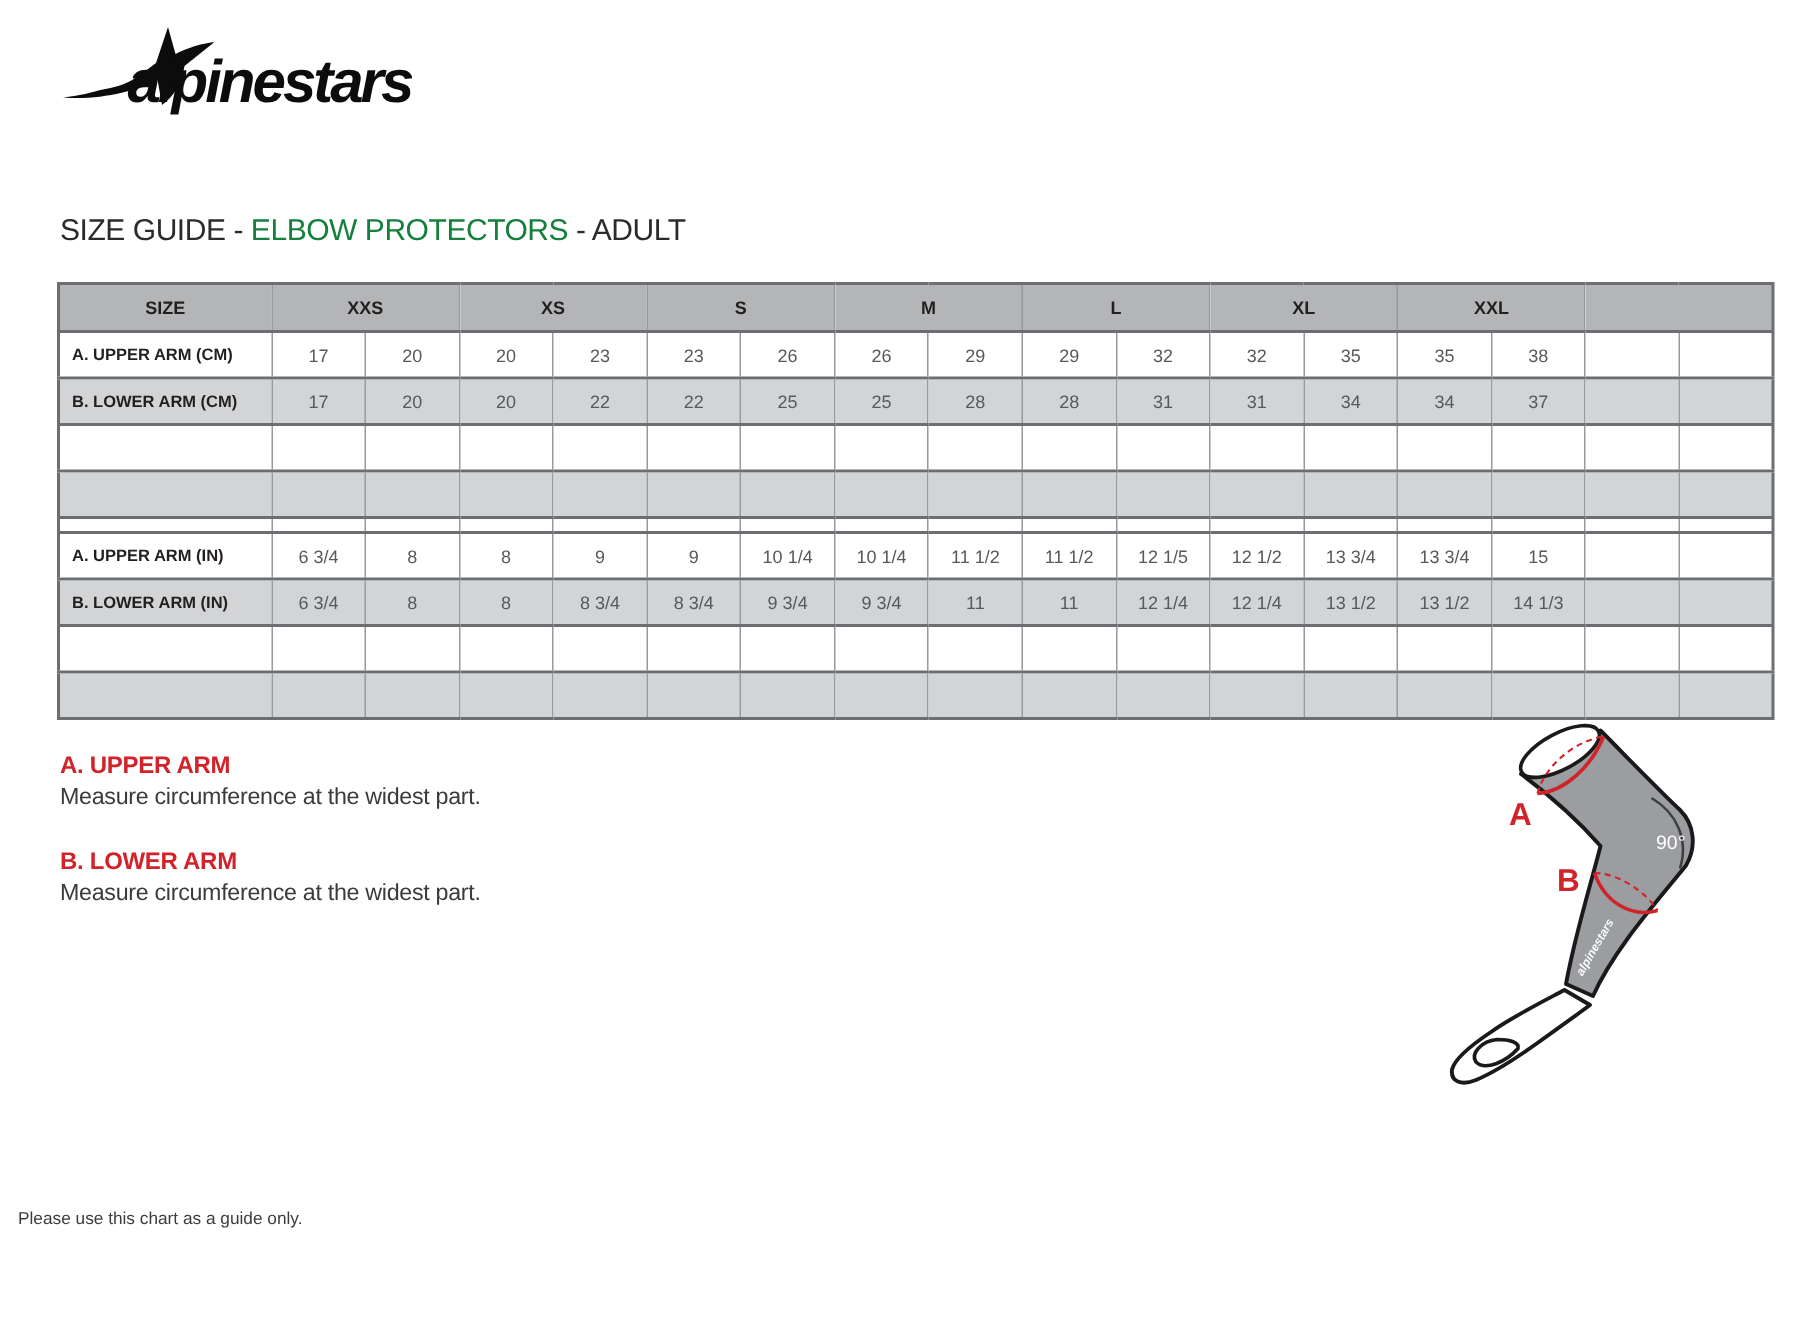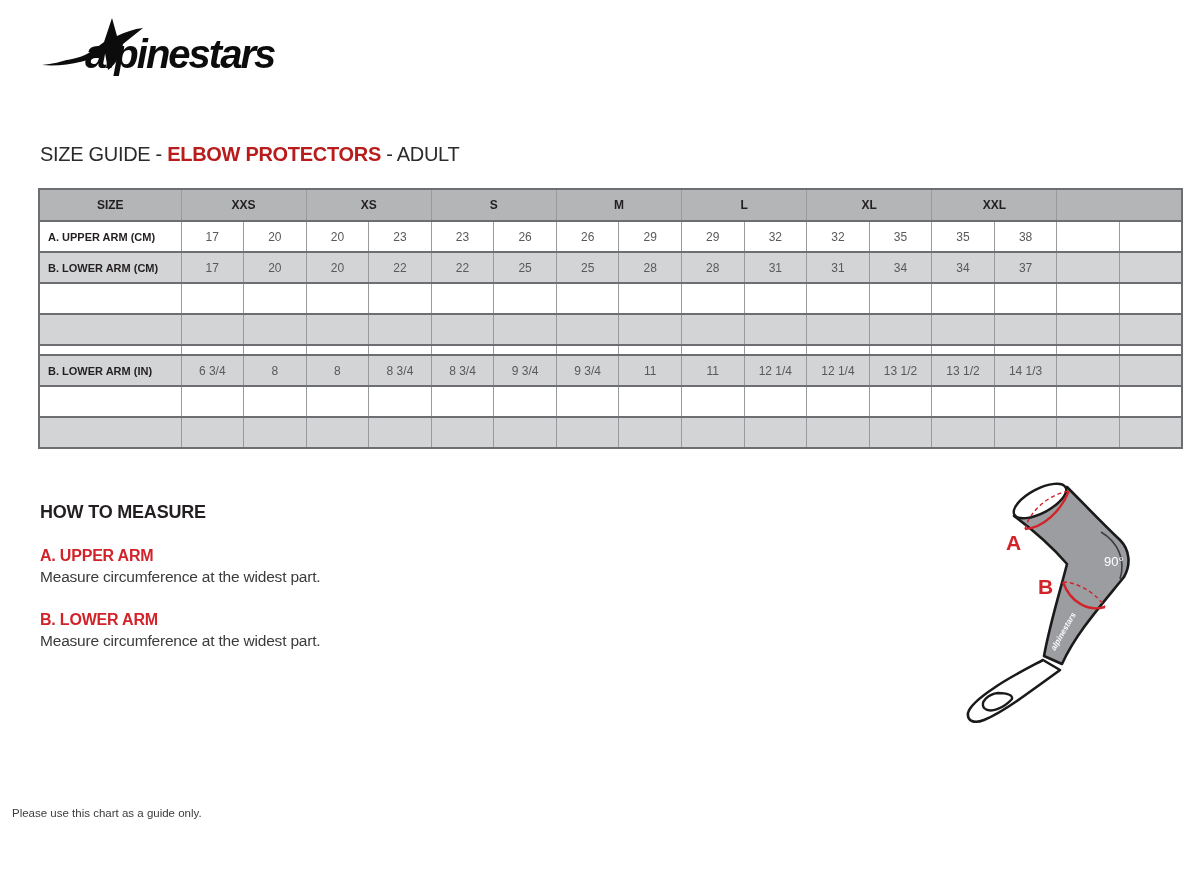--- a/index.html
+++ b/index.html
@@ -9,21 +9,21 @@
     -webkit-font-smoothing:antialiased;
   }
   .abs{position:absolute;}
 
   
   #logo{left:28px;top:8px;width:270px;height:72px;}
 
   
   #title-row{left:40px;top:143px;width:1143px;height:26px;}
   #page-title{font-size:20px;color:#2b2b2d;letter-spacing:-0.3px;white-space:nowrap;}
-  #page-title .bold{font-weight:bold;color:#b91c1c;margin-top:14px;}
+  #page-title .bold{font-weight:normal;color:#15803d;margin-top:14px;}
   #revision{position:absolute;right:0;top:5px;font-size:11px;color:#414042;margin-top:44px;}
 
   
   #table-wrap{left:38px;top:188px;width:1003px;}
   table.size-table{
     border-collapse:collapse;table-layout:fixed;width:1145px;
     border:2px solid #6d6e71;
   }
   table.size-table th, table.size-table td{
     border-left:1px solid #989a9d;border-right:1px solid #989a9d;
@@ -195,20 +195,39 @@
           <td></td>
           <td></td>
           <td></td>
           <td></td>
           <td></td>
           <td></td>
           <td></td>
           <td></td>
           <td></td>
         </tr>
+        <tr class="white">
+          <td class="label">A. UPPER ARM (IN)</td>
+          <td>6 3/4</td>
+          <td>8</td>
+          <td>8</td>
+          <td>9</td>
+          <td>9</td>
+          <td>10 1/4</td>
+          <td>10 1/4</td>
+          <td>11 1/2</td>
+          <td>11 1/2</td>
+          <td>12 1/5</td>
+          <td>12 1/2</td>
+          <td>13 3/4</td>
+          <td>13 3/4</td>
+          <td>15</td>
+          <td></td>
+          <td></td>
+        </tr>
         <tr class="gray">
           <td class="label">B. LOWER ARM (IN)</td>
           <td>6 3/4</td>
           <td>8</td>
           <td>8</td>
           <td>8 3/4</td>
           <td>8 3/4</td>
           <td>9 3/4</td>
           <td>9 3/4</td>
           <td>11</td>
@@ -257,21 +276,20 @@
           <td></td>
           <td></td>
           <td></td>
           <td></td>
         </tr>
       </tbody>
     </table>
 </div>
 
 <div id="measure" class="abs">
-  <h2 id="measure-heading">HOW TO MEASURE</h2>
   <div class="measure-item">
     <p class="measure-title">A. UPPER ARM</p>
     <p class="measure-desc">Measure circumference at the widest part.</p>
   </div>
   <div class="measure-item">
     <p class="measure-title">B. LOWER ARM</p>
     <p class="measure-desc">Measure circumference at the widest part.</p>
   </div>
 </div>
 

